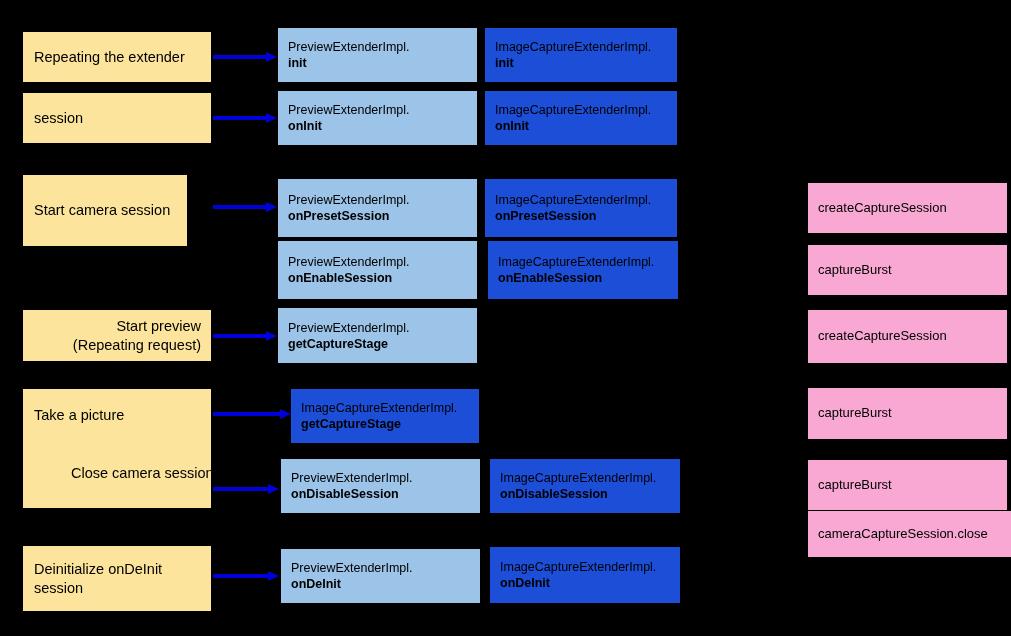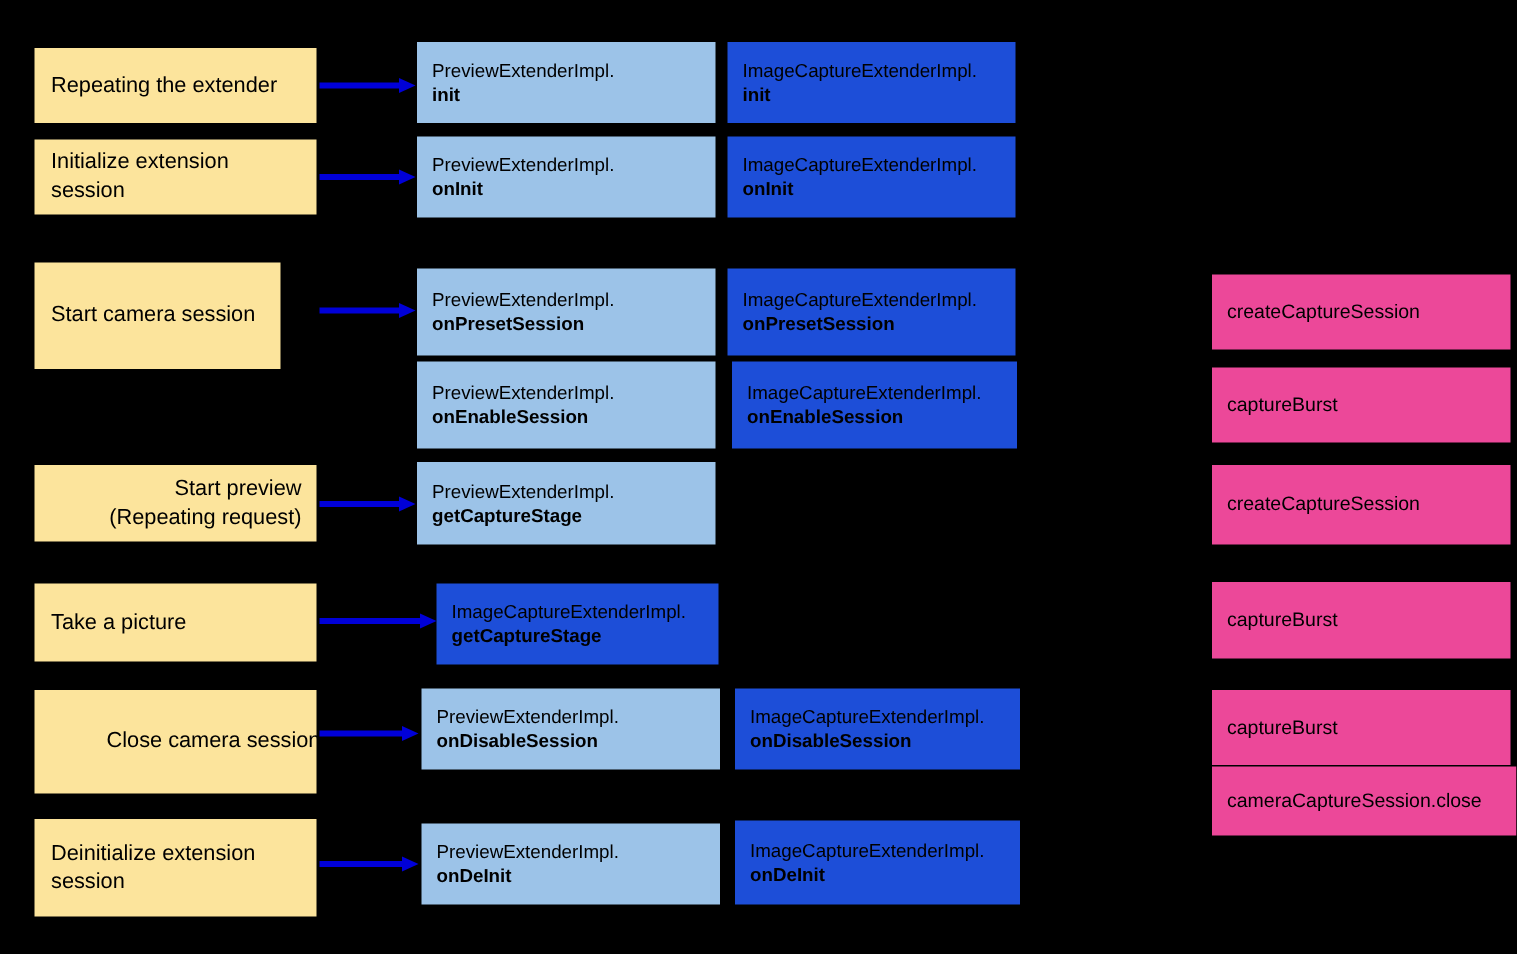--- a/index.html
+++ b/index.html
@@ -37,21 +37,21 @@
     background: #9CC3E8;
     font-size: 12.5px;
   }
   
   .box.imagecapture {
     background: #1d4ed8;
     font-size: 12.5px;
   }
   
   .box.camera2 {
-    background: #ec4899;
+    background: #f9a8d4;
     font-size: 13px;
   }
   .cls {
     font-weight: normal;
     white-space: nowrap;
   }
   .mth {
     font-weight: bold;
     white-space: nowrap;
   }
@@ -87,43 +87,42 @@
 </head>
 <body>
 
 <div id="canvas">
 
   <div class="box stage" style="left:23px; top:32px; width:188px; height:50px;">
     <span class="stage-line">Repeating the extender</span>
   </div>
 
   <div class="box stage" style="left:23px; top:93px; width:188px; height:50px;">
-    <span class="stage-line">Initialize extension</span>
     <span class="stage-line">session</span>
   </div>
 
   <div class="box stage" style="left:23px; top:175px; width:164px; height:71px;">
     <span class="stage-line">Start camera session</span>
   </div>
 
   <div class="box stage" style="left:23px; top:310px; width:188px; height:51px;text-align:right;">
     <span class="stage-line">Start preview</span>
     <span class="stage-line">(Repeating request)</span>
   </div>
 
   <div class="box stage" style="left:23px; top:389px; width:188px; height:52px;">
     <span class="stage-line">Take a picture</span>
   </div>
 
-  <div class="box stage" style="left:23px; top:460px; width:188px; height:69px;padding-left:48px;">
+  <div class="box stage" style="left:23px; top:439px; width:188px; height:69px;padding-left:48px;">
     <span class="stage-line">Close camera session</span>
   </div>
 
   <div class="box stage" style="left:23px; top:546px; width:188px; height:65px;">
-    <span class="stage-line">Deinitialize extension</span>
+    <span class="stage-line">Deinitialize onDeInit</span>
     <span class="stage-line">session</span>
   </div>
 
   <div class="arrow" style="left:213px; top:52px; width:64px;">
     <div class="shaft" style="width:53px;"></div>
     <div class="head" style="left:53px;"></div>
   </div>
   <div class="arrow" style="left:213px; top:113px; width:64px;">
     <div class="shaft" style="width:53px;"></div>
     <div class="head" style="left:53px;"></div>

